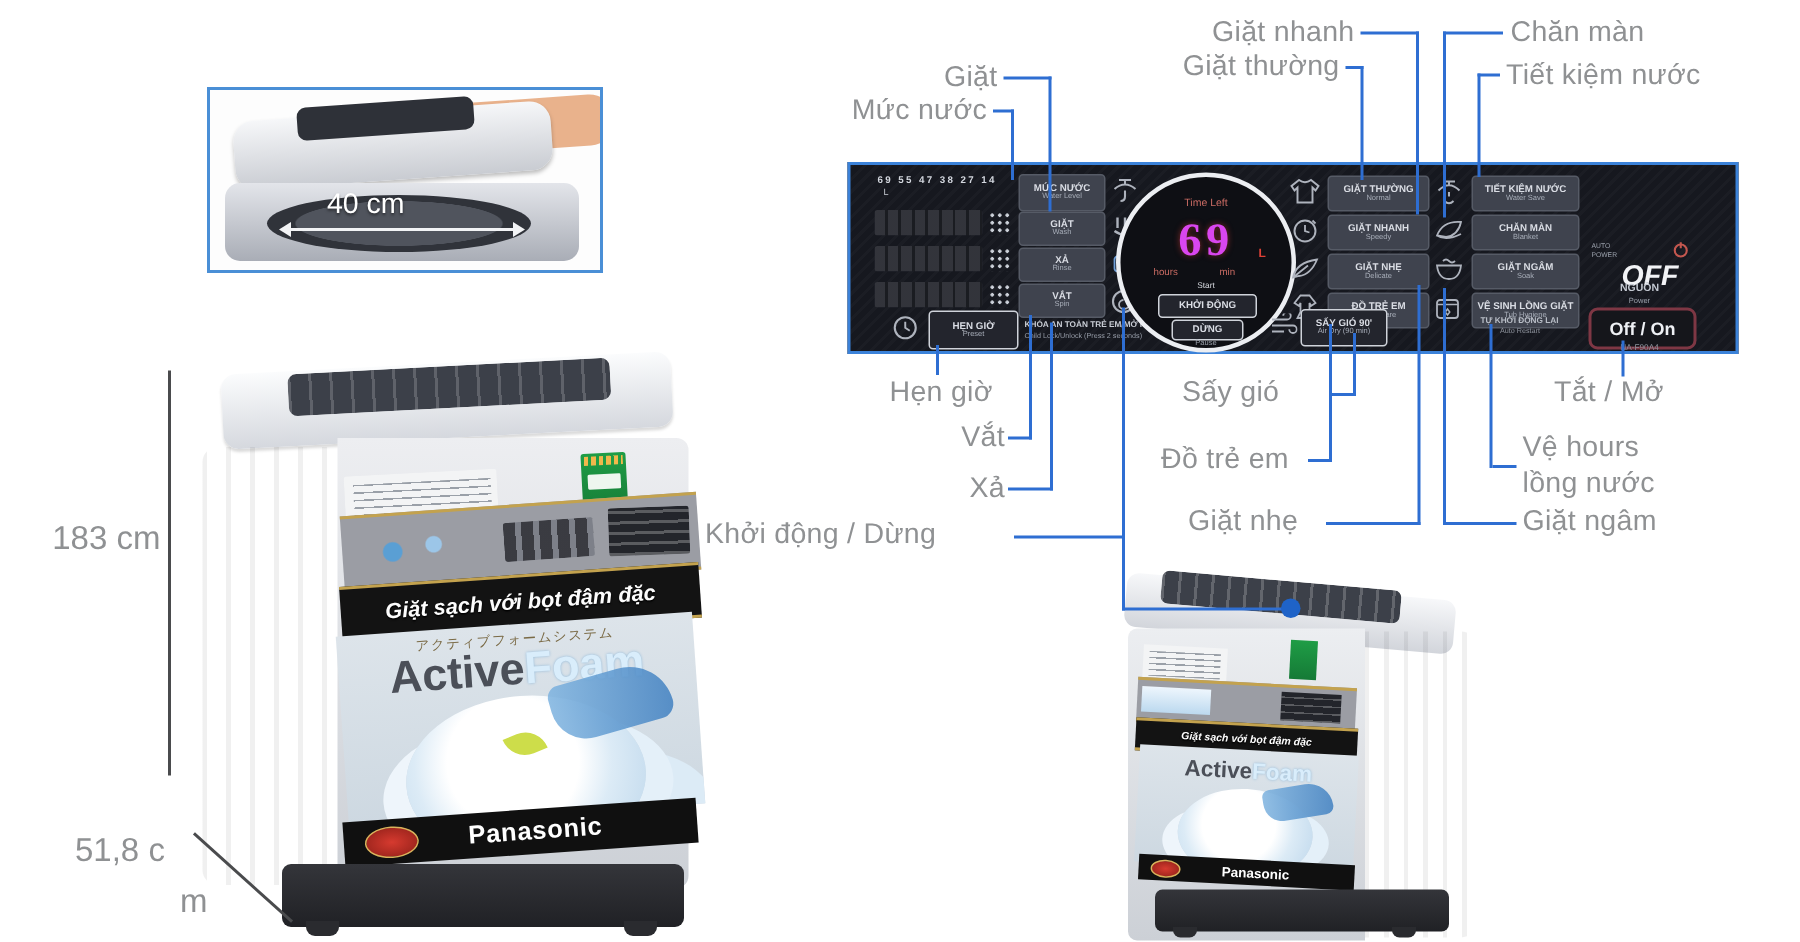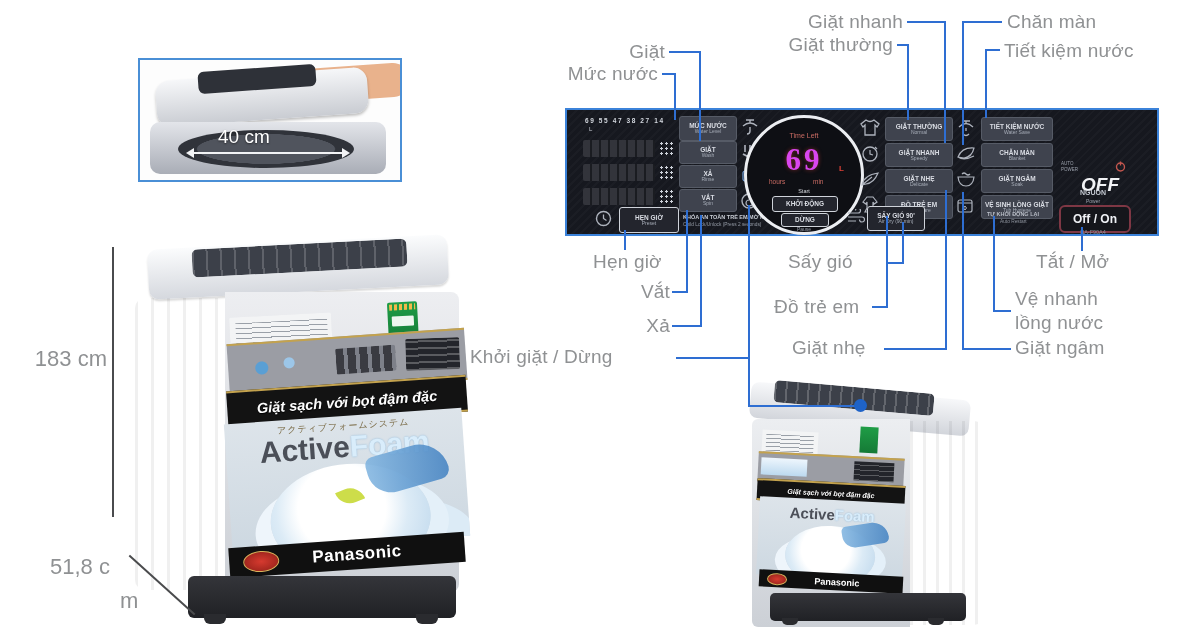--- a/index.html
+++ b/index.html
@@ -320,26 +320,26 @@
 
 <div class="callout r" style="left:545px;top:63px;width:113px;">Mức nước</div>
 <div class="callout r" style="left:615px;top:41px;width:50px;">Giặt</div>
 <div class="callout r" style="left:790px;top:11px;width:113px;">Giặt nhanh</div>
 <div class="callout r" style="left:755px;top:34px;width:138px;">Giặt thường</div>
 <div class="callout" style="left:1007px;top:11px;">Chăn màn</div>
 <div class="callout" style="left:1004px;top:40px;">Tiết kiệm nước</div>
 <div class="callout" style="left:593px;top:251px;">Hẹn giờ</div>
 <div class="callout r" style="left:628px;top:281px;width:42px;">Vắt</div>
 <div class="callout r" style="left:635px;top:315px;width:35px;">Xả</div>
-<div class="callout" style="left:470px;top:346px;">Khởi giặt / Dừng</div>
+<div class="callout" style="left:470px;top:346px;">Khởi động / Dừng</div>
 <div class="callout" style="left:764px;top:251px;margin-left:24px;">Sấy gió</div>
 <div class="callout" style="left:774px;top:296px;">Đồ trẻ em</div>
 <div class="callout" style="left:792px;top:337px;">Giặt nhẹ</div>
 <div class="callout" style="left:1036px;top:251px;">Tắt / Mở</div>
-<div class="callout" style="left:1015px;top:288px;">Vệ nhanh</div>
+<div class="callout" style="left:1015px;top:288px;">Vệ hours</div>
 <div class="callout" style="left:1015px;top:312px;">lồng nước</div>
 <div class="callout" style="left:1015px;top:337px;">Giặt ngâm</div>
 
 <div class="hl" style="left:662px;top:73px;width:14px;"></div>
 <div class="vl" style="left:674px;top:73px;height:47px;"></div>
 <div class="hl" style="left:669px;top:51px;width:32px;"></div>
 <div class="vl" style="left:699px;top:51px;height:90px;"></div>
 <div class="hl" style="left:907px;top:21px;width:39px;"></div>
 <div class="vl" style="left:944px;top:21px;height:122px;"></div>
 <div class="hl" style="left:897px;top:44px;width:12px;"></div>

